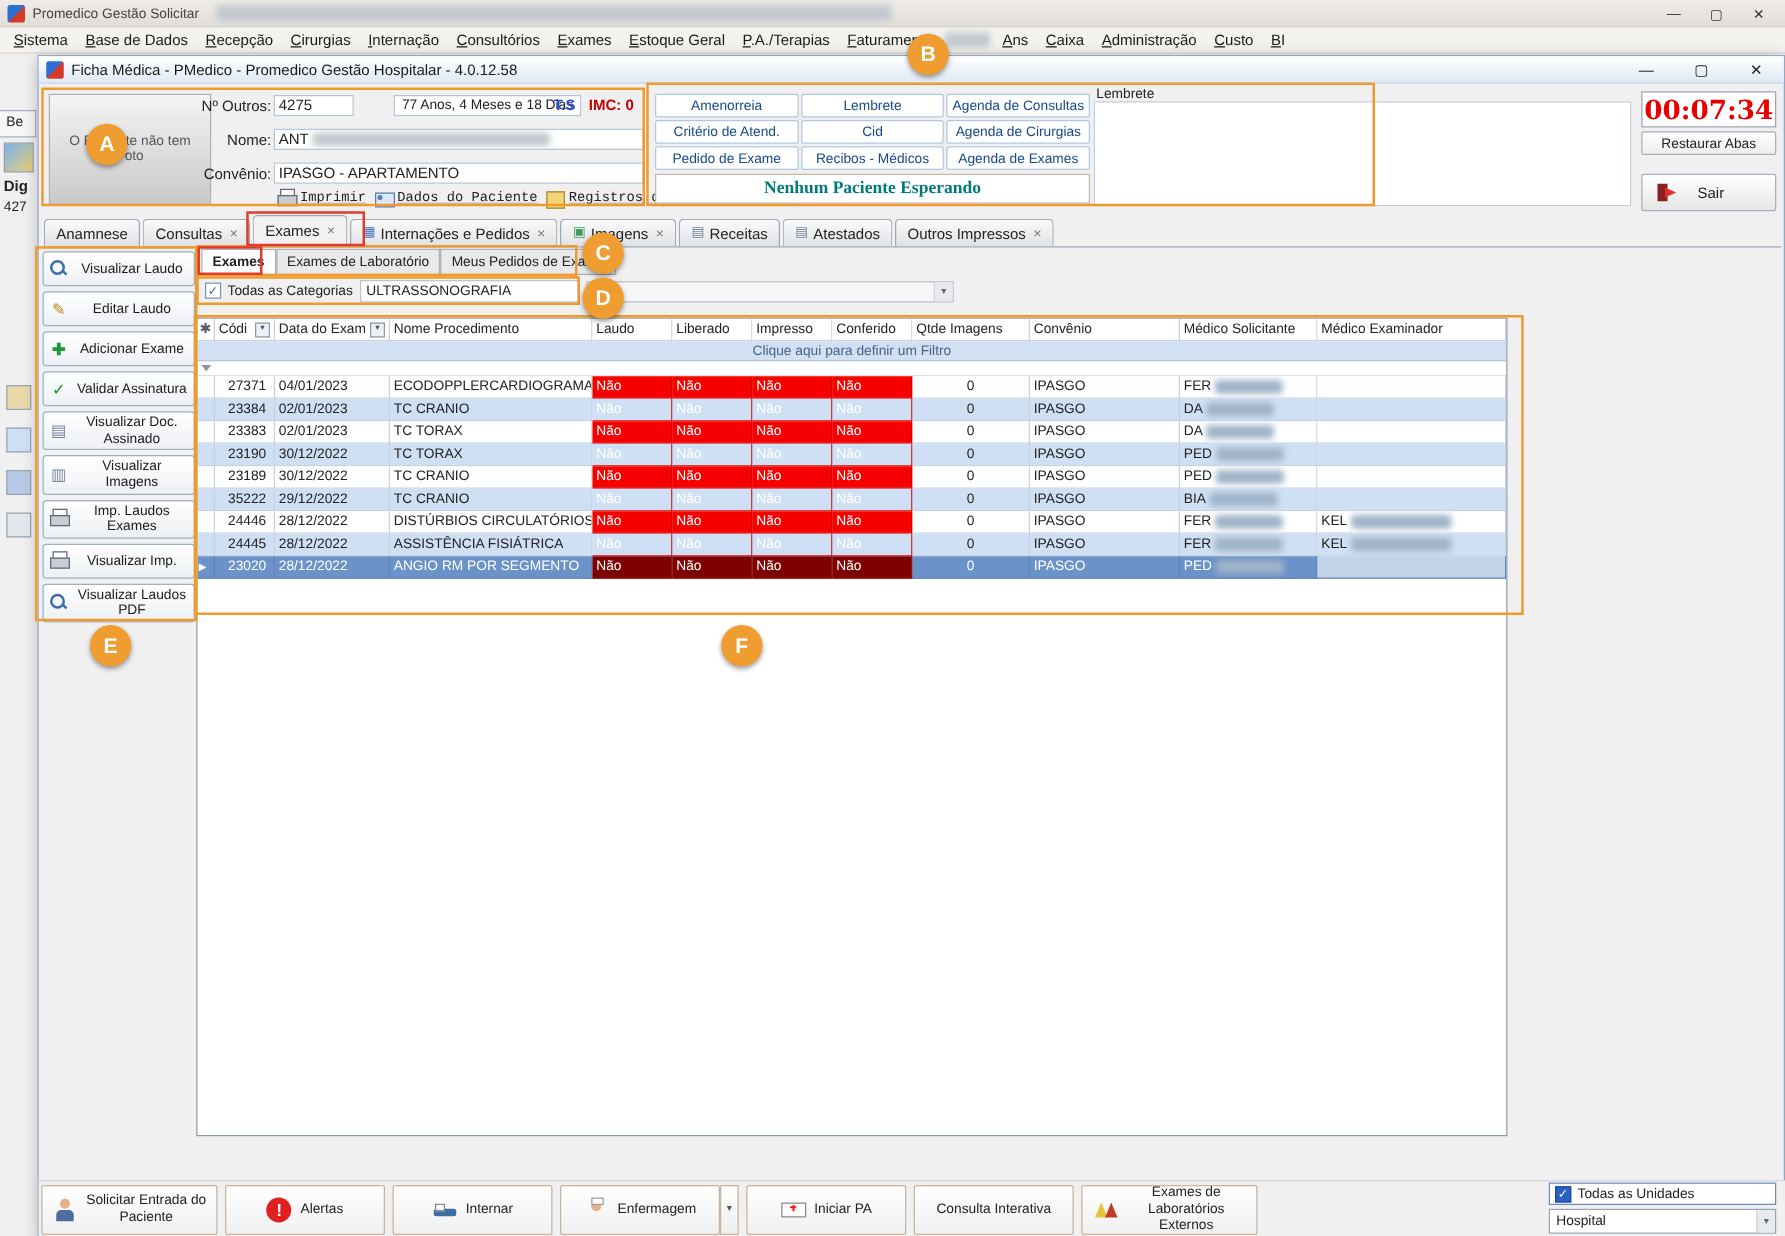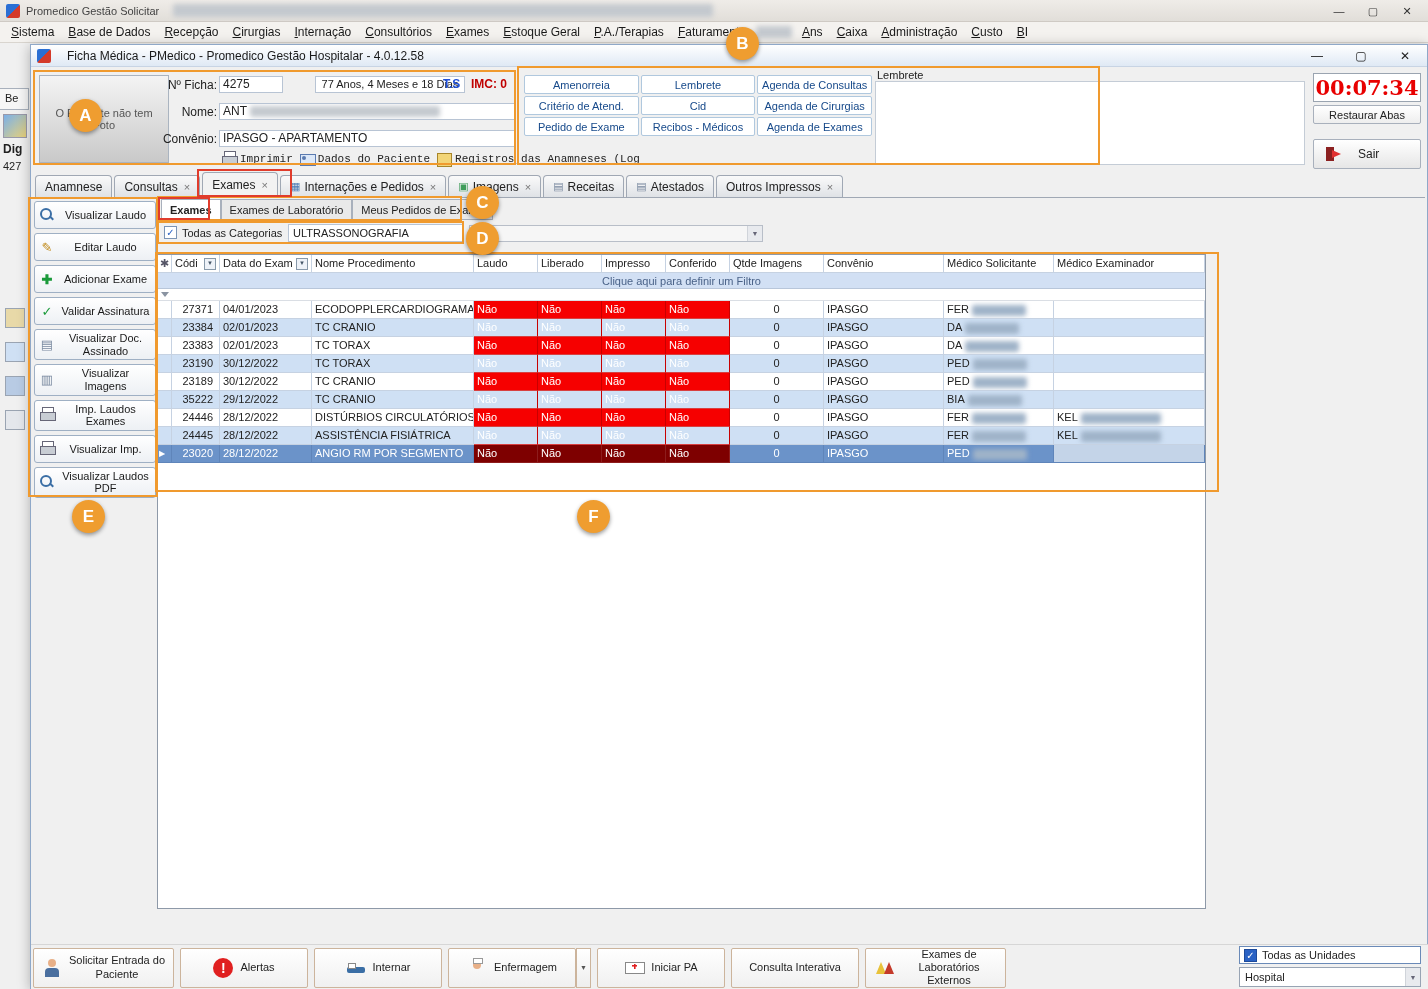--- a/index.html
+++ b/index.html
@@ -25,21 +25,21 @@
 .frag-dig{position:absolute;left:3px;top:142px;font-weight:bold;font-size:12px;z-index:1;}
 .frag-427{position:absolute;left:3px;top:160px;font-size:11px;z-index:1;}
 .frag-sq{position:absolute;left:5px;width:20px;height:20px;border:1px solid #9aa4b2;z-index:1;}
 .fs1{top:308px;background:#e8d9a8;}
 .fs2{top:342px;background:#cfe0f4;}
 .fs3{top:376px;background:#b8cbe4;}
 .fs4{top:410px;background:#e4e7ec;}
 
 
 .child{position:absolute;left:30px;top:44px;width:1398px;height:945px;background:#f0f0f0;border:1px solid #8fa8c8;box-shadow:0 2px 12px rgba(0,0,0,.28);z-index:2;}
-.child-titlebar{position:absolute;left:0;top:0;width:100%;height:22px;background:linear-gradient(#ffffff,#dfe9f5);border-bottom:1px solid #c8d4e4;display:flex;align-items:center;gap:16px;padding-left:6px;}
+.child-titlebar{position:absolute;left:0;top:0;width:100%;height:22px;background:linear-gradient(#ffffff,#dfe9f5);border-bottom:1px solid #c8d4e4;display:flex;align-items:center;gap:6px;padding-left:6px;}
 .child-title{font-size:12px;color:#1a1a1a;white-space:nowrap;}
 .cwin-controls{position:absolute;right:10px;top:0;height:22px;display:flex;gap:20px;}
 .cwin-btn{width:24px;height:22px;display:flex;align-items:center;justify-content:center;font-size:12px;color:#222;}
 
 
 .photo{position:absolute;left:8px;top:30px;width:130px;height:88px;border:1px solid #aab4c0;background:linear-gradient(#f4f4f4,#c9c9c9);display:flex;align-items:center;justify-content:center;font-size:11px;color:#555;text-align:center;padding:0 8px;}
 .fld-label{position:absolute;font-size:12px;color:#222;text-align:right;white-space:nowrap;}
 .fld{position:absolute;height:17px;background:#fff;border:1px solid #b8c4d4;font-size:12px;padding:0 3px;line-height:15px;overflow:hidden;white-space:nowrap;}
 .lbl-ficha{left:128px;top:33px;width:58px;}
 .fld-ficha{left:188px;top:31px;width:64px;}
@@ -226,21 +226,21 @@
       <span class="app-icon"></span>
       <span class="child-title">Ficha Médica - PMedico - Promedico Gestão Hospitalar - 4.0.12.58</span>
       <div class="cwin-controls">
         <span class="cwin-btn">—</span>
         <span class="cwin-btn">▢</span>
         <span class="cwin-btn">✕</span>
       </div>
     </div>
 
     <div class="photo">O Paciente não tem Foto</div>
-    <span class="fld-label lbl-ficha">Nº Ficha:</span>
+    <span class="fld-label lbl-ficha">Nº Outros:</span>
     <div class="fld fld-ficha">4275</div>
     <div class="fld fld-age">77 Anos, 4 Meses e 18 Dias</div>
     <span class="ts-link">T.S</span>
     <span class="imc-label">IMC: 0</span>
     <span class="fld-label lbl-nome">Nome:</span>
     <div class="fld fld-nome">
       <span>ANT</span>
       <span class="blur nome-blur"></span>
     </div>
     <span class="fld-label lbl-conv">Convênio:</span>
@@ -264,20 +264,21 @@
         <div class="qbtn">Amenorreia</div>
         <div class="qbtn">Lembrete</div>
         <div class="qbtn">Agenda de Consultas</div>
         <div class="qbtn">Critério de Atend.</div>
         <div class="qbtn">Cid</div>
         <div class="qbtn">Agenda de Cirurgias</div>
         <div class="qbtn">Pedido de Exame</div>
         <div class="qbtn">Recibos - Médicos</div>
         <div class="qbtn">Agenda de Exames</div>
       </div>
+    <div class="no-patient">Nenhum Paciente Esperando</div>
     <span class="lembrete-label">Lembrete</span>
     <div class="lembrete-memo"></div>
 
     <div class="timer">00:07:34</div>
     <div class="restore-btn">Restaurar Abas</div>
     <div class="exit-btn">
       <span class="ico-exit"></span>
       <span>Sair</span>
     </div>
 

